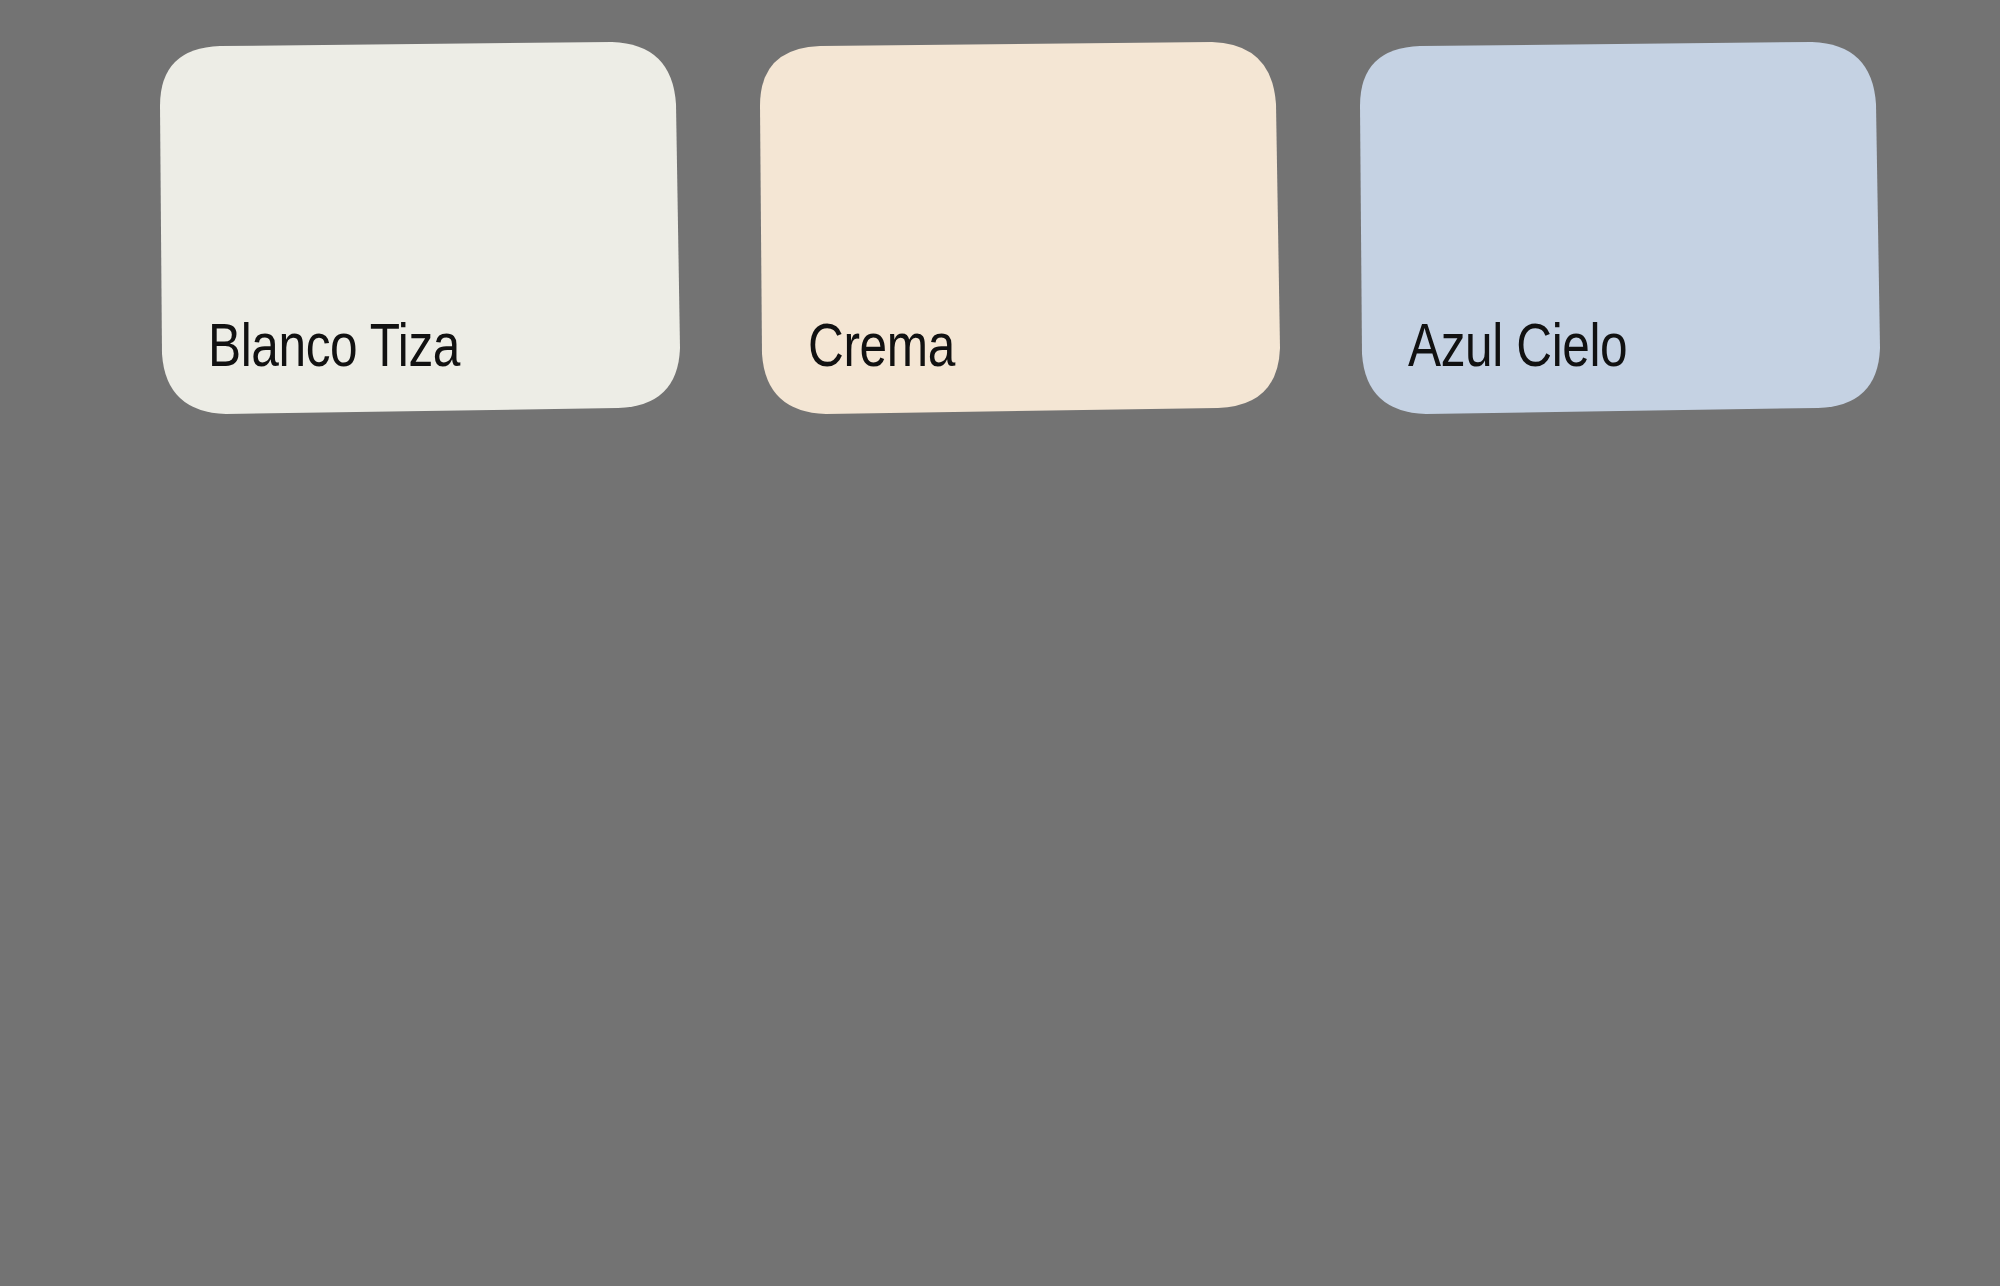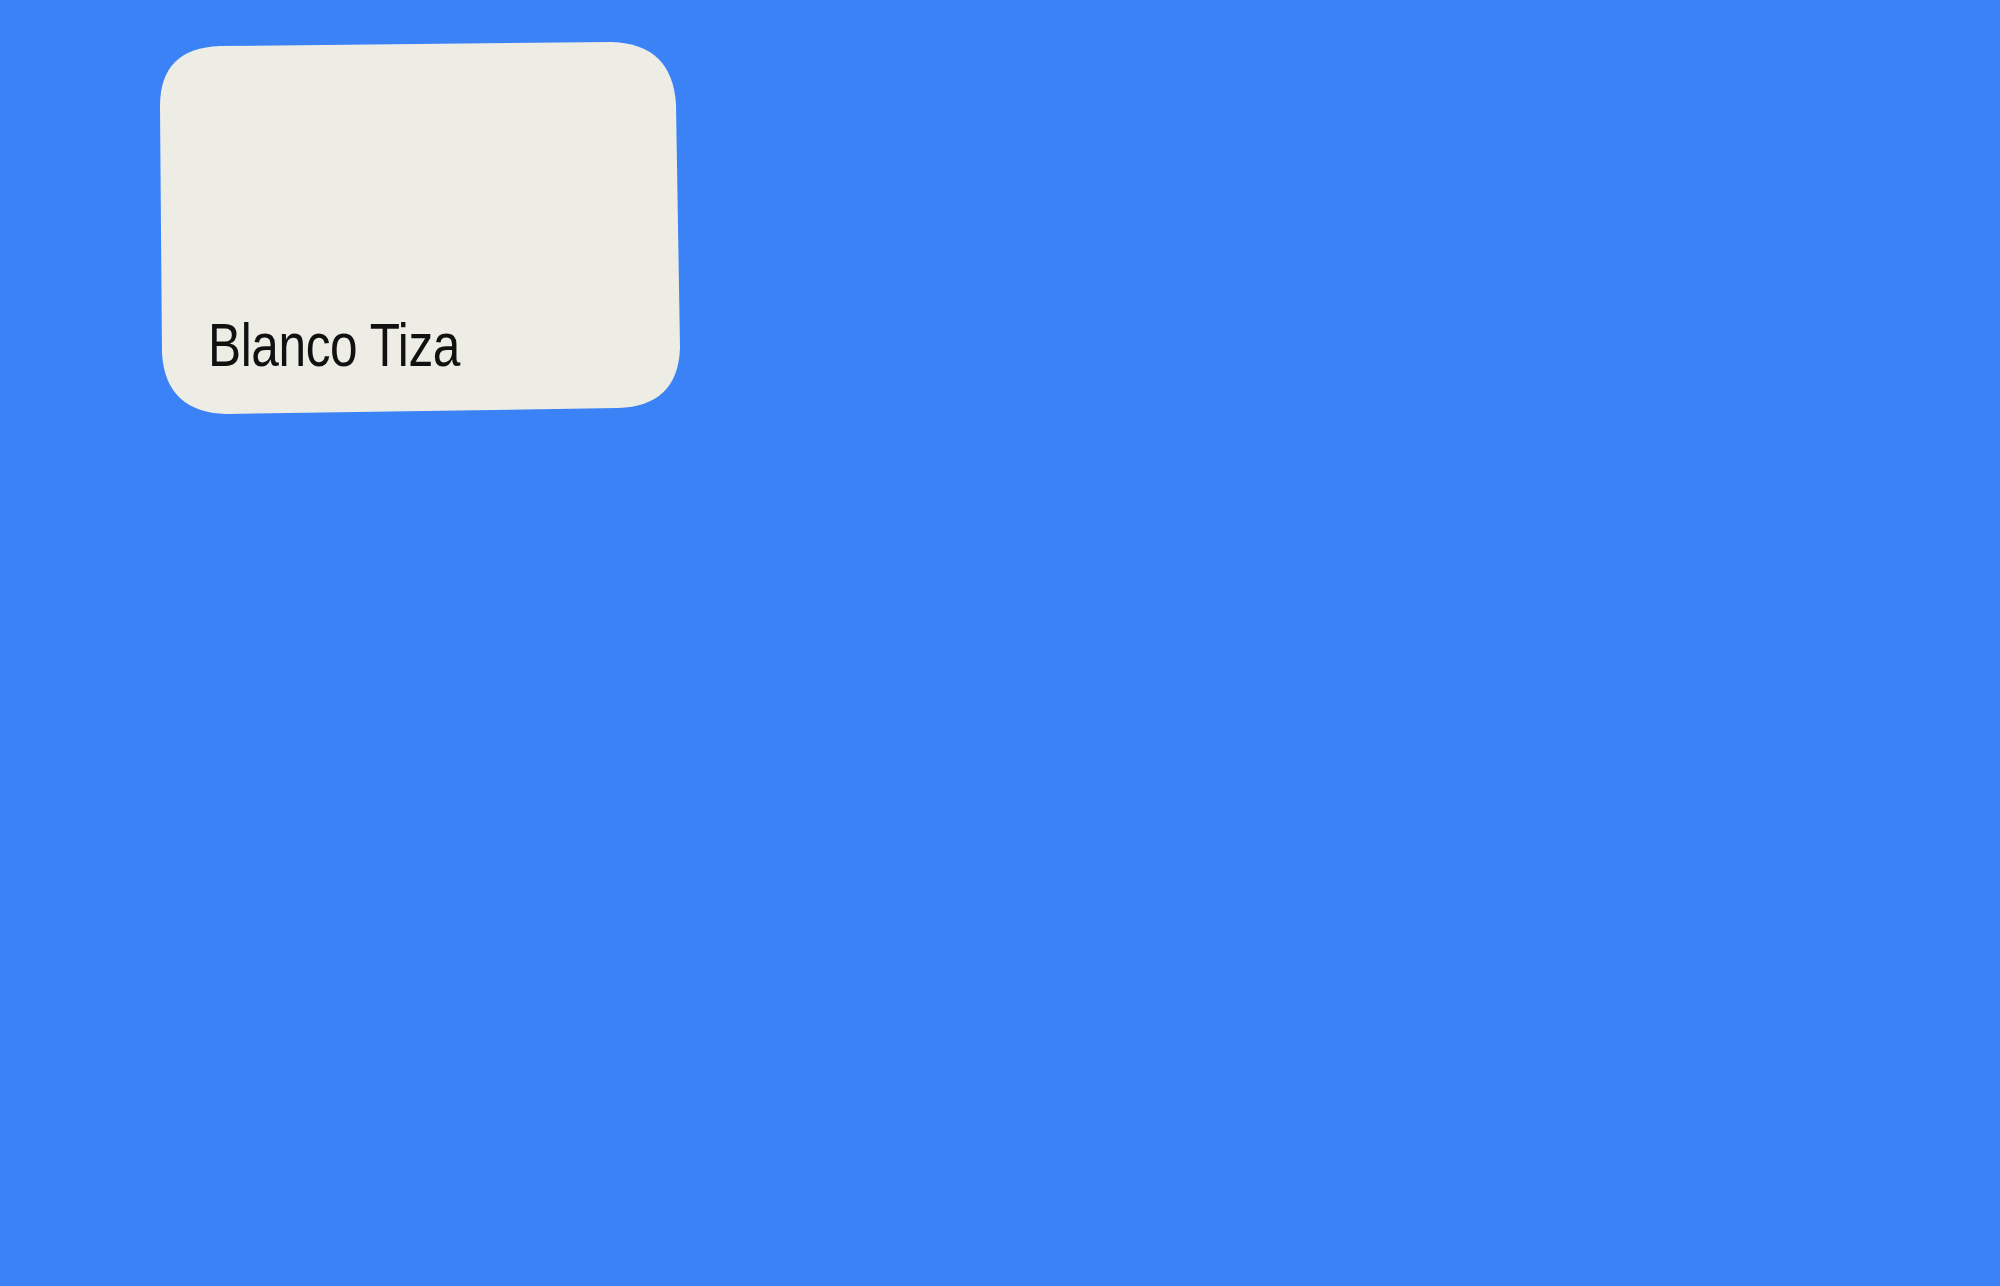--- a/index.html
+++ b/index.html
@@ -62,32 +62,44 @@
     letter-spacing: -0.5px;
     white-space: nowrap;
     transform: scaleX(0.80);
     transform-origin: left bottom;
     pointer-events: none;
   }
 </style>
 </head>
 <body style="background: rgb(255, 255, 255);">
 
-<div id="palette-board" style="background: #3b82f6;">
+<div id="palette-board" style="background: #737373;">
   <div class="swatch-grid">
 
     <div class="swatch">
       <svg class="swatch-shape" viewBox="0 0 520 372" preserveAspectRatio="none">
         <path d="M 0 64 Q 0 6 60 4 L 452 0 Q 512 2 516 62 L 520 306 Q 518 364 458 366 L 66 372 Q 6 370 2 312 Z" fill="#EDEDE6"></path>
       </svg>
       <div class="swatch-label" style="color: rgb(17, 17, 17);">Blanco Tiza</div>
     </div>
 
+    <div class="swatch">
+      <svg class="swatch-shape" viewBox="0 0 520 372" preserveAspectRatio="none">
+        <path d="M 0 64 Q 0 6 60 4 L 452 0 Q 512 2 516 62 L 520 306 Q 518 364 458 366 L 66 372 Q 6 370 2 312 Z" fill="#F4E6D4"></path>
+      </svg>
+      <div class="swatch-label" style="color: rgb(17, 17, 17);">Crema</div>
+    </div>
 
 
+    <div class="swatch">
+      <svg class="swatch-shape" viewBox="0 0 520 372" preserveAspectRatio="none">
+        <path d="M 0 64 Q 0 6 60 4 L 452 0 Q 512 2 516 62 L 520 306 Q 518 364 458 366 L 66 372 Q 6 370 2 312 Z" fill="#C5D2E3"></path>
+      </svg>
+      <div class="swatch-label" style="color: rgb(17, 17, 17);">Azul Cielo</div>
+    </div>
 
 
 
 
 
     <div class="swatch empty">
       
       
     </div>
 

